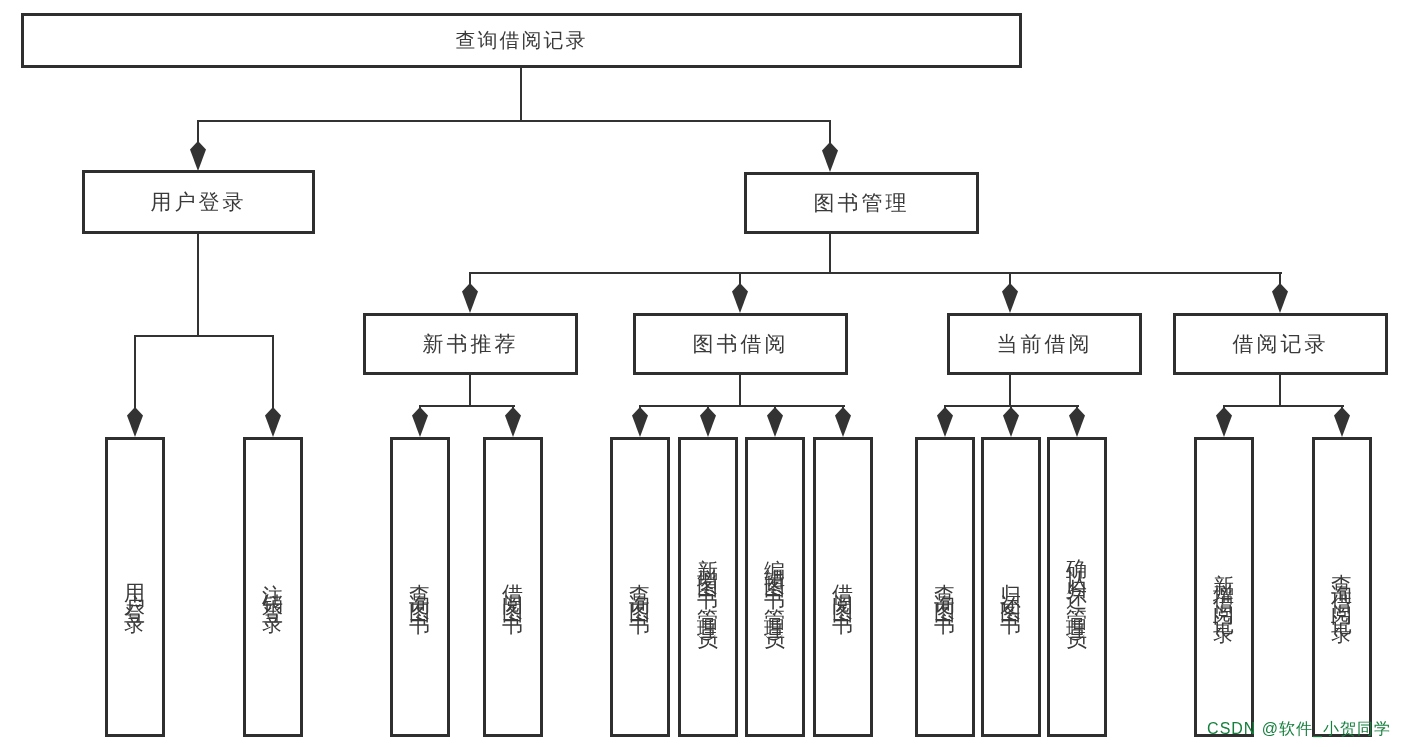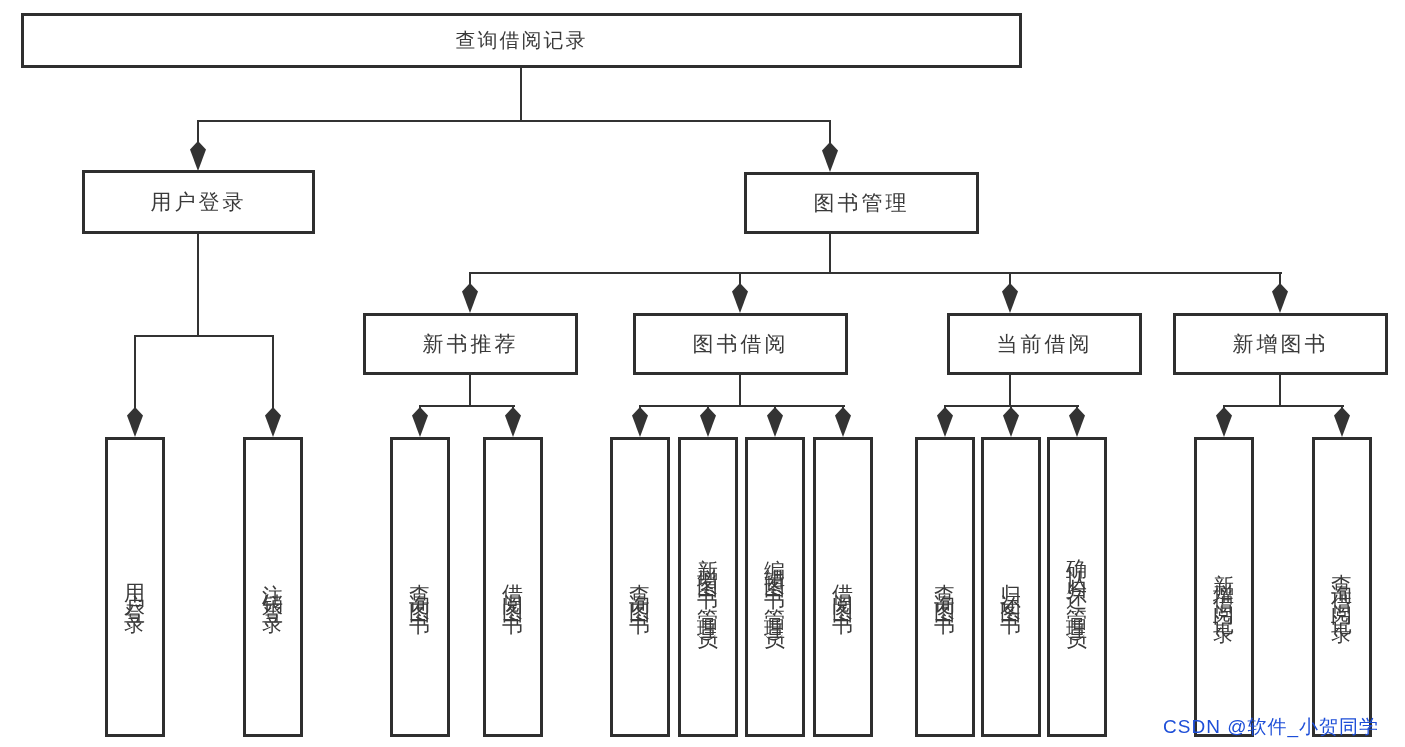--- a/index.html
+++ b/index.html
@@ -54,25 +54,25 @@
   }
   .arrow {
     position: absolute;
     width: 16px;
     height: 30px;
     background: #333333;
     clip-path: polygon(50% 0, 100% 28%, 50% 100%, 0 28%);
   }
   .watermark {
     position: absolute;
-    right: 26px;
+    right: 14px;
     bottom: 7px;
-    font-size: 19px;
+    font-size: 16px;
     letter-spacing: 1px;
-    color: #1d4ed8;
+    color: #15803d;
     white-space: nowrap;
   }
 </style>
 </head>
 <body>
 
 <div class="canvas">
 
   <div class="box hbox rootbox" style="left:21px; top:13px; width:1001px; height:55px;">查询借阅记录</div>
 
@@ -100,21 +100,21 @@
   <div class="vline" style="left:739px; top:272px; height:14px;"></div>
   <div class="arrow" style="left:732px; top:283px;"></div>
   <div class="vline" style="left:1009px; top:272px; height:14px;"></div>
   <div class="arrow" style="left:1002px; top:283px;"></div>
   <div class="vline" style="left:1279px; top:272px; height:14px;"></div>
   <div class="arrow" style="left:1272px; top:283px;"></div>
 
   <div class="box hbox" style="left:363px; top:313px; width:215px; height:62px;">新书推荐</div>
   <div class="box hbox" style="left:633px; top:313px; width:215px; height:62px;">图书借阅</div>
   <div class="box hbox" style="left:903px; top:313px; width:195px; height:62px;margin-left:44px;">当前借阅</div>
-  <div class="box hbox" style="left:1173px; top:313px; width:215px; height:62px;">新增图书</div>
+  <div class="box hbox" style="left:1173px; top:313px; width:215px; height:62px;">借阅记录</div>
 
   <div class="vline" style="left:469px; top:375px; height:32px;"></div>
   <div class="hline" style="left:419px; top:405px; width:96px;"></div>
   <div class="vline" style="left:419px; top:405px; height:6px;"></div>
   <div class="arrow" style="left:412px; top:407px;"></div>
   <div class="vline" style="left:512px; top:405px; height:6px;"></div>
   <div class="arrow" style="left:505px; top:407px;"></div>
 
   <div class="vline" style="left:739px; top:375px; height:32px;"></div>
   <div class="hline" style="left:639px; top:405px; width:206px;"></div>

